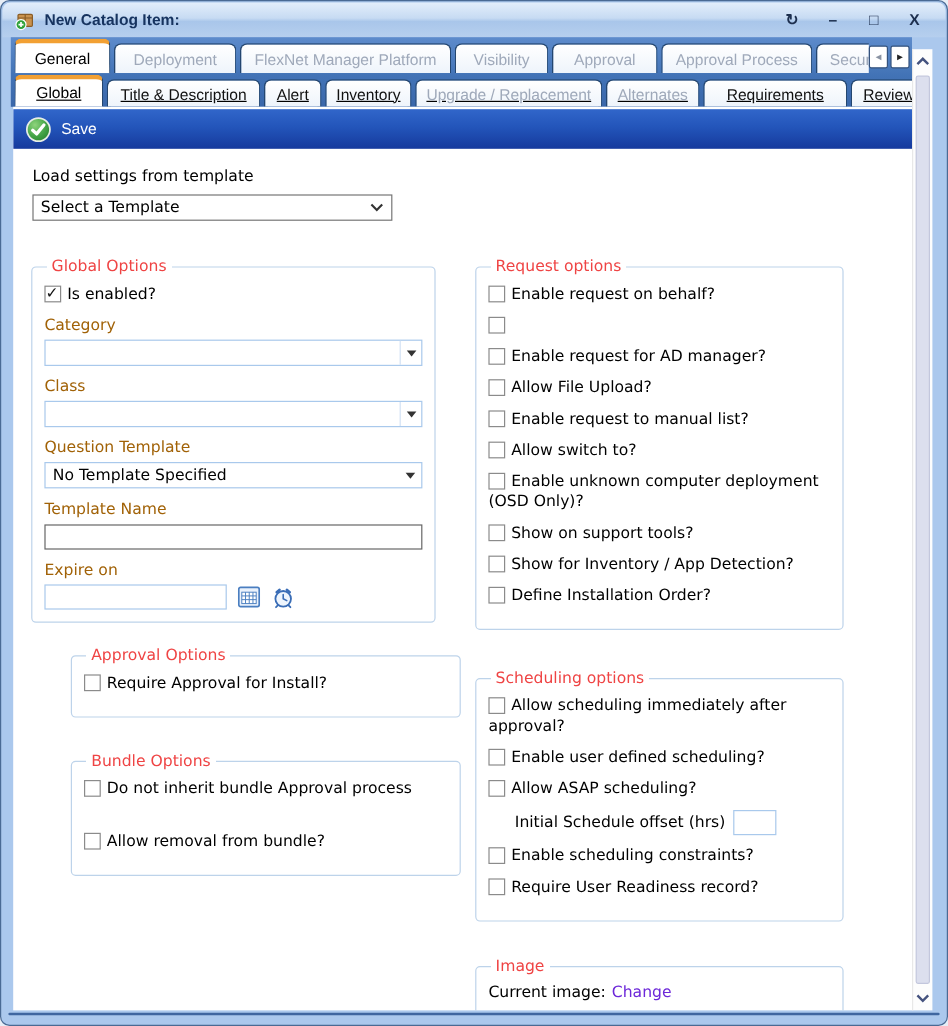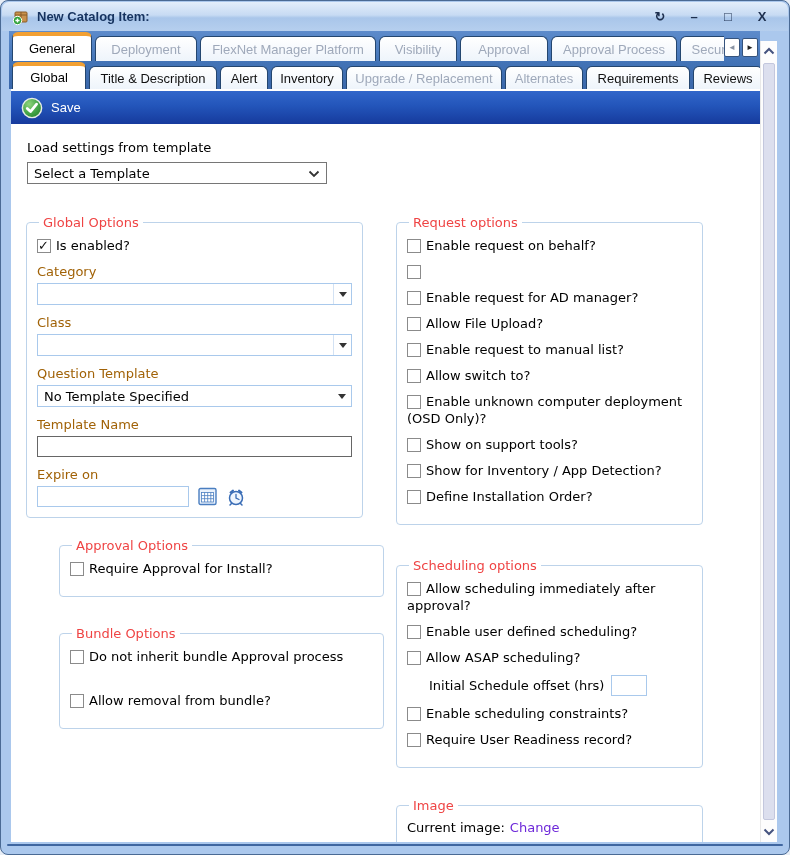--- a/index.html
+++ b/index.html
@@ -11,21 +11,21 @@
     display:flex;align-items:center;padding:0 10px;}
   .win-icon{width:18px;height:18px;margin-right:7px;display:inline-block;}
   .win-title{font-size:13px;font-weight:bold;color:#16335f;}
   .win-controls{margin-left:auto;display:flex;align-items:center;gap:14px;padding-right:6px;}
   .win-btn{width:20px;text-align:center;font-size:13px;font-weight:bold;color:#1d2f4e;cursor:default;line-height:20px;}
   
   .tabarea{position:absolute;top:30px;left:8px;right:29px;height:58px;
     background:linear-gradient(180deg,#5d8bcb 0%,#4273b6 55%,#3a67aa 100%);text-align:right;}
   .tabrow{position:absolute;left:3px;right:0;display:flex;gap:3px;overflow:hidden;}
   .tabrow1{top:1px;height:29px;right:36px;}
-  .tabrow2{top:31px;height:27px;}
+  .tabrow2{top:31px;height:27px;text-decoration:underline;}
   .tab{flex:0 0 auto;display:flex;align-items:center;justify-content:center;
     border:1px solid #24466f;border-bottom:none;border-radius:6px 6px 0 0;
     background:linear-gradient(180deg,#ffffff 0%,#eef4fb 100%);
     font-size:13px;color:#111;padding:0 8px;margin-top:4px;white-space:nowrap;overflow:hidden;}
   .tab.active{background:#fff;border-top:4px solid #f2a033;margin-top:0;font-weight:400;color:#000;}
   .tab.disabled{color:#9fa9ba;}
   .tab-scrollers{position:absolute;right:2px;top:7px;display:flex;gap:2px;}
   .tab-scroll-btn{width:16px;height:19px;background:#fff;border:1px solid #35537d;border-radius:2px;
     display:flex;align-items:center;justify-content:center;font-size:8px;color:#222;}
   .tab-scroll-btn.dim{color:#8a93a3;}
@@ -140,21 +140,21 @@
         </div>
       <div class="tab" style="width:72px">
           <span>Inventory</span>
         </div>
       <div class="tab disabled" style="width:156px">
           <span>Upgrade / Replacement</span>
         </div>
       <div class="tab disabled" style="width:78px">
           <span>Alternates</span>
         </div>
-      <div class="tab" style="width:104px">
+      <div class="tab" style="width:120px">
           <span>Requirements</span>
         </div>
       <div class="tab" style="width:70px">
           <span>Reviews</span>
         </div>
     </div>
   </div>
 
   <div class="content">
 

